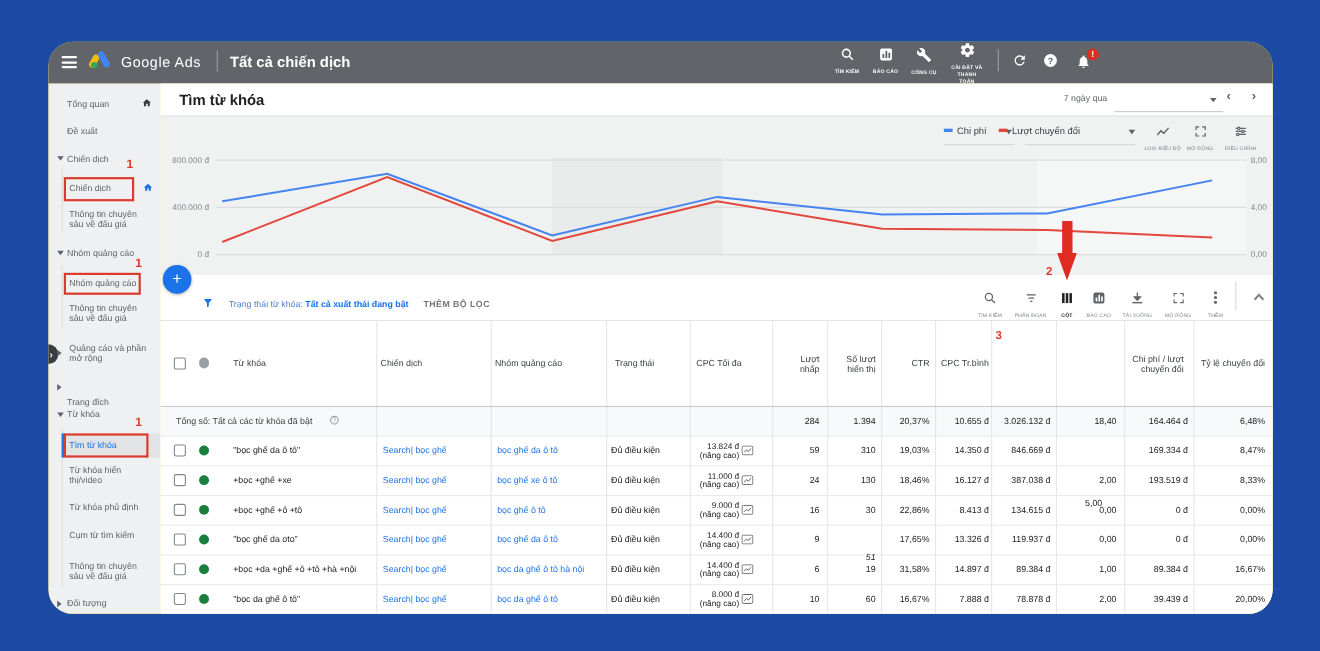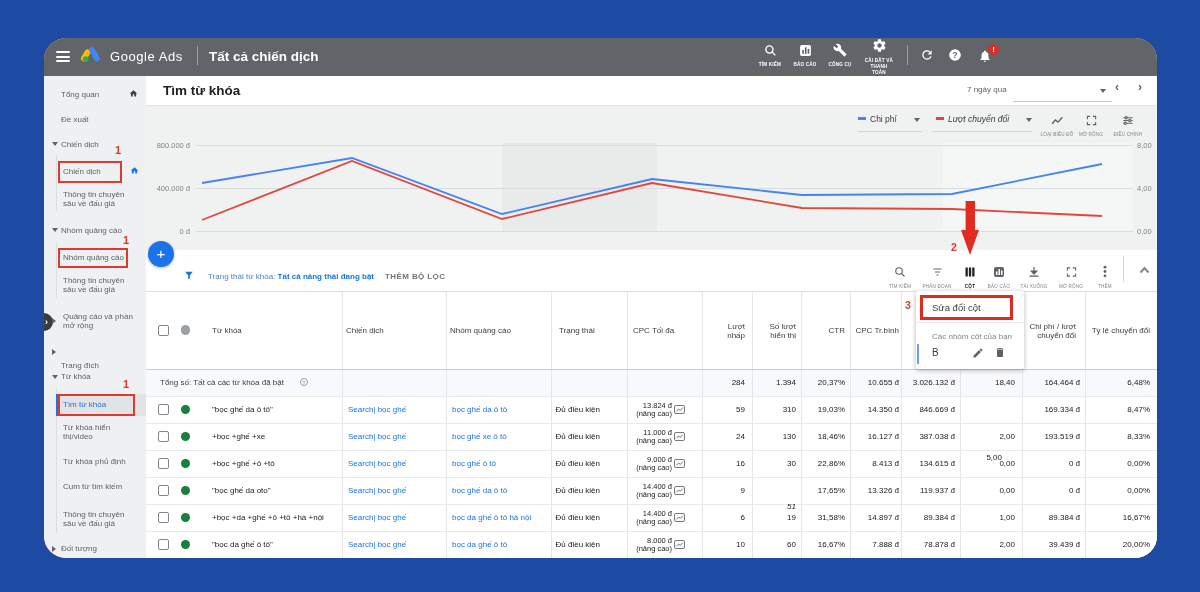--- a/index.html
+++ b/index.html
@@ -183,21 +183,21 @@
       <div class="axl" style="left:991px; top:78.5px;">4,00</div>
       <div class="axl" style="left:991px; top:121.5px;">0,00</div>
       <svg class="abs" style="left:0; top:0;" width="1011" height="145">
         <polyline points="56,115 206,56 356,114 506,78 656,103 806,104 956,111" fill="none" stroke="#e2473c" stroke-width="1.8"></polyline>
         <polyline points="56,78 206,53 356,109 506,74 656,90 806,89 956,59" fill="none" stroke="#4583f1" stroke-width="1.8"></polyline>
       </svg>
       <div class="legend" style="left:712px;"><span style="display:inline-block; width:8px; height:3px; background:#4285f4; vertical-align:2px; margin-right:4px;"></span>Chi phí</div>
       <div class="tri trid" style="left:768px; top:13px; border-top-color:#5f6368;"></div>
       <div class="abs" style="left:712px; top:26px; width:64px; height:1px; background:#d4d7da;"></div>
       <div class="abs" style="left:786px; top:26px; width:100px; height:1px; background:#d4d7da;"></div>
-      <div class="legend" style="left:790px;font-style:italic;"><span style="display:inline-block; width:8px; height:3px; background:#e54438; vertical-align:2px; margin-right:4px;"></span>Lượt chuyển đổi</div>
+      <div class="legend" style="left:762px;"><span style="display:inline-block; width:8px; height:3px; background:#e54438; vertical-align:2px; margin-right:4px;"></span>Lượt chuyển đổi</div>
       <div class="tri trid" style="left:880px; top:13px; border-top-color:#5f6368;"></div>
       <div class="tlico" style="left:891px; top:7px; width:40px;">
         <svg width="13" height="11" viewBox="0 0 24 20" fill="none" stroke="#5f6368" stroke-width="2.4">
             <path d="M2 16l6-7 5 4 8-9"></path>
           </svg>
         <div class="lbl">LOẠI BIỂU ĐỒ</div>
       </div>
       <div class="tlico" style="left:927px; top:7px; width:36px;">
         <svg width="11" height="11" viewBox="0 0 24 24" fill="none" stroke="#5f6368" stroke-width="2.4">
             <path d="M3 9V3h6M15 3h6v6M21 15v6h-6M9 21H3v-6"></path>
@@ -211,21 +211,21 @@
             <circle cx="16" cy="12" r="2.4" fill="#f0f1f1"></circle>
             <circle cx="6" cy="18" r="2.4" fill="#f0f1f1"></circle>
           </svg>
         <div class="lbl">ĐIỀU CHỈNH</div>
       </div>
     </div>
     <div class="toolbar">
       <svg class="abs" style="left:38px; top:20px;" width="10" height="11" viewBox="0 0 24 24" fill="#1a73e8">
           <path d="M3 3h18l-7 9v7l-4 2v-9L3 3z"></path>
         </svg>
-      <div class="abs" style="left:62px; top:21.5px; font-size:8px; color:#4d7fd0;">Trạng thái từ khóa: <span style="color:#1a73e8; font-weight:bold;">Tất cả nâng thái đang bật</span></div>
+      <div class="abs" style="left:62px; top:21.5px; font-size:8px; color:#4d7fd0;">Trạng thái từ khóa: <span style="color:#1a73e8; font-weight:bold;">Tất cả xuất thái đang bật</span></div>
       <div class="abs" style="left:239px; top:21.5px; font-size:8px; color:#757575; font-weight:bold; letter-spacing:0.4px;">THÊM BỘ LỌC</div>
       <div class="tlico" style="left:734px; top:14px; width:40px;">
         <svg width="12" height="12" viewBox="0 0 24 24" fill="none" stroke="#5f6368" stroke-width="2.2">
             <circle cx="10" cy="10" r="6.5"></circle>
             <line x1="15" y1="15" x2="21" y2="21"></line>
           </svg>
         <div class="lbl">TÌM KIẾM</div>
       </div>
       <div class="tlico" style="left:771px; top:14px; width:40px;">
         <svg width="13" height="12" viewBox="0 0 24 24" fill="none" stroke="#5f6368" stroke-width="2.2">
@@ -434,28 +434,14 @@
       <div class="cell num" style="left:729px; top:247.5px; width:80px;">78.878 đ</div>
       <div class="cell num" style="left:789px; top:247.5px; width:80px;">2,00</div>
       <div class="cell num" style="left:854px; top:247.5px; width:80px;">39.439 đ</div>
       <div class="cell num" style="left:924px; top:247.5px; width:80px;">20,00%</div>
     </div>
   </div>
   <svg class="arrow" style="left:917px; top:163px;" width="18" height="54" viewBox="0 0 18 54">
     <path d="M4.6 0 h9.4 v29 h4 L9 54 0 29 h4.6 z" fill="#e02b20"></path>
   </svg>
   <div class="abs" style="left:907px; top:203px; color:#dd3a2e; font-size:10.5px; font-weight:bold; z-index:41;">2</div>
-  <div class="dropdown">
-    <div class="abs" style="left:3.5px; top:3.5px; width:93px; height:25px; border:3px solid #dd2b21;"></div>
-    <div class="abs" style="left:16px; top:10.5px; font-size:9.5px; color:#3c4043;">Sửa đổi cột</div>
-    <div class="abs" style="left:0; top:30.5px; width:108px; height:1px; background:#e8eaed;"></div>
-    <div class="abs" style="left:16px; top:41px; font-size:8px; color:#80868b;">Các nhóm cột của bạn</div>
-    <div class="abs" style="left:0.5px; top:52.5px; width:2.5px; height:20.5px; background:#669df6;"></div>
-    <div class="abs" style="left:16px; top:56px; font-size:10px; color:#3c4043;">B</div>
-    <svg class="abs" style="left:56px; top:56px;" width="12" height="12" viewBox="0 0 24 24" fill="#5f6368">
-        <path d="M3 17.25V21h3.75L17.81 9.94l-3.75-3.75L3 17.25zM20.71 7.04a1 1 0 0 0 0-1.41l-2.34-2.34a1 1 0 0 0-1.41 0l-1.83 1.83 3.75 3.75 1.83-1.83z"></path>
-      </svg>
-    <svg class="abs" style="left:78px; top:55px;" width="12" height="13" viewBox="0 0 24 24" fill="#5f6368">
-        <path d="M6 19c0 1.1.9 2 2 2h8c1.1 0 2-.9 2-2V7H6v12zM19 4h-3.5l-1-1h-5l-1 1H5v2h14V4z"></path>
-      </svg>
-  </div>
   <div class="abs" style="left:861px; top:261px; color:#dd3a2e; font-size:10.5px; font-weight:bold; z-index:31;">3</div>
 </div>
 
 </body></html>

